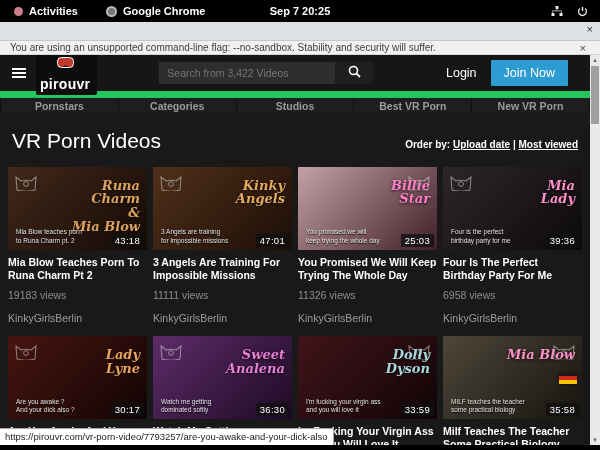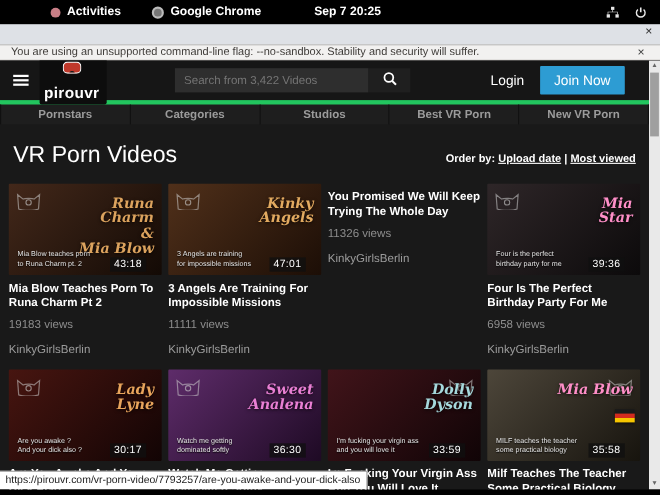--- a/index.html
+++ b/index.html
@@ -1,21 +1,21 @@
 <!DOCTYPE html>
 <html><head>
 <meta charset="utf-8">
 <style>
   * { margin:0; padding:0; box-sizing:border-box; }
   html,body { width:600px; height:450px; overflow:hidden; background:#000;
               font-family:"Liberation Sans", sans-serif; }
 
   
   .desktop-bar { position:relative; height:22px; background:#000; color:#fff;
-                 display:flex; align-items:center; font-size:11px; font-weight:700;margin-left:32px; }
+                 display:flex; align-items:center; font-size:11px; font-weight:700; }
   .db-left { display:flex; align-items:center; gap:6px; padding-left:14px; }
   .dot-icon { width:9px; height:9px; border-radius:50%; background:#c97f87; }
   .chrome-group { display:flex; align-items:center; gap:6px; margin-left:28px; }
   .chrome-icon { width:11px; height:11px; border-radius:50%; background:#777;
                  border:2px solid #bbb; }
   .db-clock { position:absolute; left:0; right:0; text-align:center; }
   .db-right { margin-left:auto; display:flex; align-items:center; gap:14px;
               padding-right:12px; z-index:1; }
   .db-right svg { display:block; }
 
@@ -56,21 +56,21 @@
                   color:#8f8f8f; font-size:10.5px; padding:0 8px;
                   font-family:"Liberation Sans", sans-serif; }
   .search-btn { width:38px; height:22px; background:#1f1f1f; border:none;
                 display:flex; align-items:center; justify-content:center; cursor:pointer; }
   .login { margin-left:auto; color:#fff; font-size:12.5px; }
   .join-btn { margin-left:14px; margin-right:10px; border:none; color:#fff;
               font-size:12.5px; padding:6px 13px; border-radius:1px; cursor:pointer;
               font-family:"Liberation Sans", sans-serif; }
 
   
-  .nav { height:22px; display:flex; background:#1e1e1e; border-top:4px solid #22c55e; }
+  .nav { height:22px; display:flex; background:#1e1e1e; border-top:7px solid #22c55e; }
   .nav-item { flex:1; display:flex; align-items:center; justify-content:center;
               color:#9b9b9b; font-size:10.5px; font-weight:700;
               border-right:1px solid #101010; cursor:pointer; }
   .nav-item:first-child { border-left:1px solid #101010; }
 
   
   .title-row { display:flex; align-items:baseline; padding:16px 12px 10px; }
   .page-title { color:#fff; font-size:21px; font-weight:400; }
   .order-by { margin-left:auto; color:#fff; font-size:10px; font-weight:700; }
   .order-by a { color:#fff; text-decoration:underline; cursor:pointer; }
@@ -80,21 +80,21 @@
           row-gap:12px; padding:4px 8px 0; }
   .thumb { position:relative; height:83px; overflow:hidden; border-radius:1px;
            background:linear-gradient(135deg, var(--from), var(--to)); cursor:pointer; }
   .script-title { position:absolute; top:14%; right:7px; text-align:right;
                   font-family:"DejaVu Serif", serif; font-style:italic; font-weight:700;
                   font-size:13px; line-height:1.05; color:var(--accent);
                   text-shadow:0 1px 3px rgba(0,0,0,.75); white-space:pre-line; }
   .caption { position:absolute; bottom:4px; left:8px; right:42px; color:#e4e4e4;
              font-size:6.5px; line-height:1.35; text-shadow:0 1px 1px #000;
              white-space:pre-line; }
-  .duration { position:absolute; right:14px; bottom:3px; background:rgba(15,15,15,.78);
+  .duration { position:absolute; right:3px; bottom:3px; background:rgba(15,15,15,.78);
               color:#fff; font-size:9.5px; padding:1px 4px; letter-spacing:.3px; }
   .wm { position:absolute; opacity:.6; }
   .wm.tl { left:6px; top:4px; } .wm.tr { right:6px; top:4px; }
   .flag-de { position:absolute; right:5px; top:36px; width:18px; height:12px;
              box-shadow:0 1px 2px rgba(0,0,0,.5); }
   .flag-de div { height:4px; }
   .flag-de .b1{ background:#1a1a1a; } .flag-de .b2{ background:#d42b1e; }
   .flag-de .b3{ background:#f7c600; }
 
   .v-title { margin-top:6px; color:#fff; font-size:10.5px; font-weight:700;
@@ -238,35 +238,49 @@
 for impossible missions</div>
 
       <span class="duration">47:01</span>
     </div>
     <div class="v-title">3 Angels Are Training For Impossible Missions</div>
     <div class="views">11111 views</div>
     <div class="channel">KinkyGirlsBerlin</div>
   </div>
 
   <div class="card">
+    <div class="thumb" style="--from: #c2a0a6; --to: #402028; --accent: #ff7ec8;">
+      <span class="wm tr">
+        <svg width="24" height="20" viewBox="0 0 24 20">
+                <path d="M3 19 2 6l5 4c1.6-1 8.4-1 10 0l5-4-1 13c-4 1.6-14 1.6-18 0z" fill="none" stroke="#cfcfcf" stroke-width="1.1" opacity=".9"></path>
+                <circle cx="12" cy="13" r="2.4" fill="none" stroke="#cfcfcf" stroke-width="1"></circle>
+              </svg>
+      </span>
+      <div class="script-title">Billie
+Star</div>
+      <div class="caption">You promised we will
+keep trying the whole day</div>
+
+      <span class="duration">25:03</span>
+    </div>
     <div class="v-title">You Promised We Will Keep Trying The Whole Day</div>
     <div class="views">11326 views</div>
     <div class="channel">KinkyGirlsBerlin</div>
   </div>
 
   <div class="card">
     <div class="thumb" style="--from: #2e2628; --to: #0c0a0b; --accent: #ff8fc8;">
       <span class="wm tl">
         <svg width="24" height="20" viewBox="0 0 24 20">
                 <path d="M3 19 2 6l5 4c1.6-1 8.4-1 10 0l5-4-1 13c-4 1.6-14 1.6-18 0z" fill="none" stroke="#cfcfcf" stroke-width="1.1" opacity=".9"></path>
                 <circle cx="12" cy="13" r="2.4" fill="none" stroke="#cfcfcf" stroke-width="1"></circle>
               </svg>
       </span>
       <div class="script-title">Mia
-Star</div>
+Lady</div>
       <div class="caption">Four is the perfect
 birthday party for me</div>
 
       <span class="duration">39:36</span>
     </div>
     <div class="v-title">Four Is The Perfect Birthday Party For Me</div>
     <div class="views">6958 views</div>
     <div class="channel">KinkyGirlsBerlin</div>
   </div>
 

